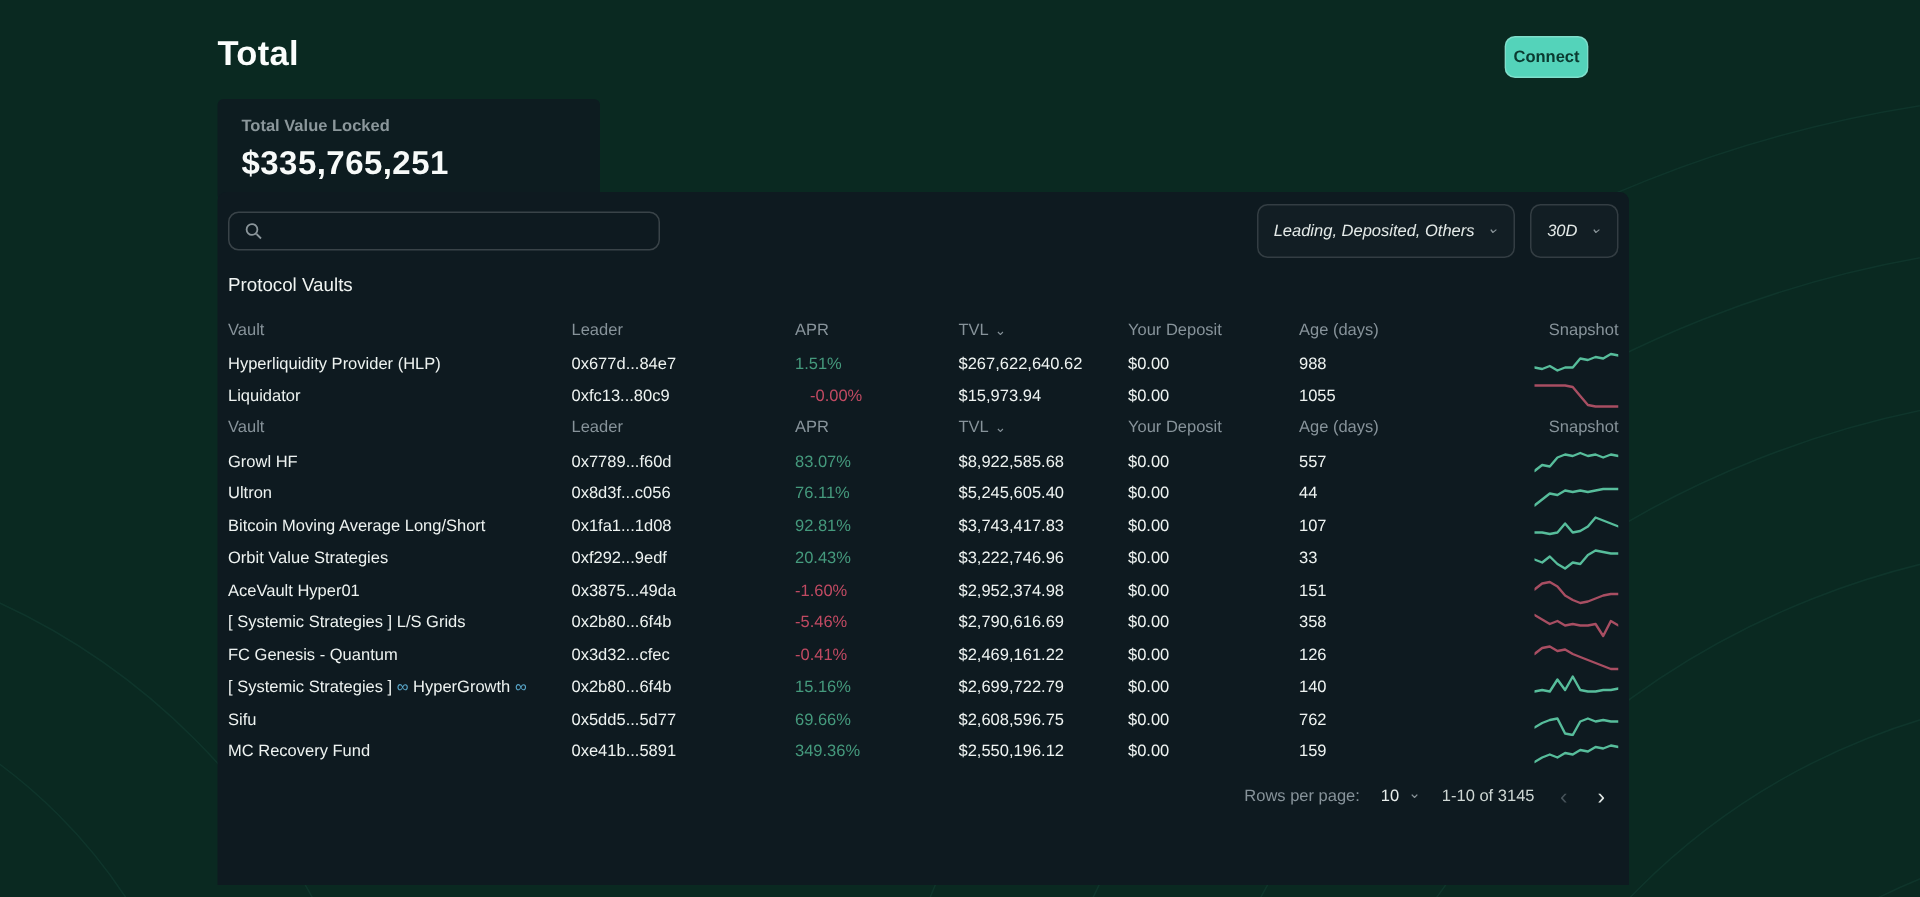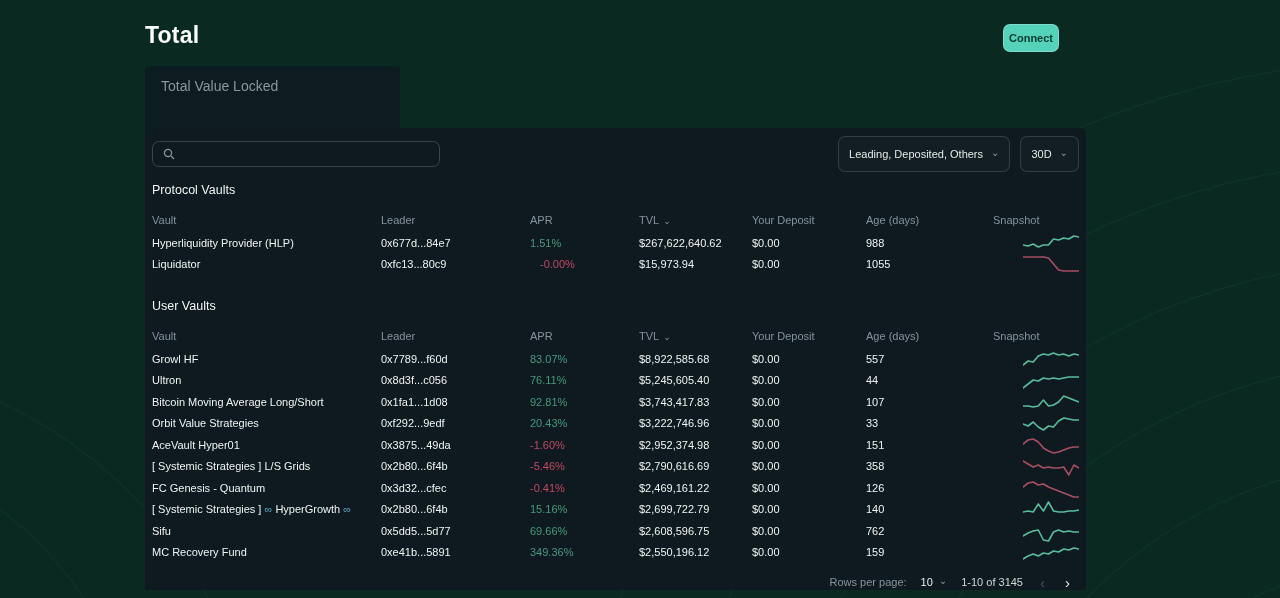--- a/index.html
+++ b/index.html
@@ -31,21 +31,21 @@
     border:1px solid rgba(255,255,255,0.25);border-radius:7px;
     font-family:"Liberation Sans", sans-serif;
     font-size:11px;font-weight:700;cursor:pointer;
     display:flex;align-items:center;justify-content:center;
   }
   .tvl-card{
     position:absolute;left:145px;top:66px;width:255px;height:68px;
     background:#0d1c20;border-radius:4px;box-sizing:border-box;
     padding:12px 16px;
   }
-  .tvl-label{font-size:14px;color:#8b979b;}
+  .tvl-label{font-size:11px;color:#8b979b;font-weight:bold;}
   .tvl-value{font-size:22px;font-weight:600;color:#f7faf9;margin-top:6px;letter-spacing:.3px;}
 
   .panel{
     position:absolute;left:145px;top:128px;width:941px;height:462px;
     background:#0e1a20;border-radius:6px 6px 0 0;box-sizing:border-box;
     padding:13px 7px 8px 7px;
   }
   .toolbar{display:flex;align-items:center;height:26px;margin-bottom:2px;}
   .search-box{
     display:flex;align-items:center;gap:7px;
@@ -55,35 +55,35 @@
   }
   .search-box input{
     background:transparent;border:none;outline:none;flex:1;
     font-family:"Liberation Sans", sans-serif;
     font-size:11px;color:#dfe7e5;
   }
   .search-box input::placeholder{color:#8b969b;}
   .dropdown{
     display:flex;align-items:center;gap:8px;height:36px;box-sizing:border-box;
     border:1px solid rgba(255,255,255,0.14);border-radius:7px;
-    padding:16px 10px;font-size:11px;color:#e4eae8;cursor:pointer;background:rgba(255,255,255,0.02);
+    padding:16px 10px;font-size:11px;color:#e4eae8;cursor:pointer;background:rgba(255,255,255,0.02);font-style:italic;
   }
   .chev{font-size:10px;color:#8b969b;line-height:1;transform:translateY(-1px);}
   .spacer{flex:1;}
   .dd-gap{width:10px;}
 
   .section-heading{font-size:12.5px;font-weight:500;color:#f0f4f2;margin:16px 0 13px 0;padding-left:0px;}
   .grid{
     display:grid;
     grid-template-columns:229px 149px 109px 113px 114px 127px 1fr;
     align-items:center;
   }
   .thead{height:20px;margin-bottom:2px;}
   .th{font-size:11px;color:#87939a;cursor:pointer;}
-  .th.right{text-align:left;}
+  .th.right{text-align:right;}
   .sort{margin-left:4px;font-size:9px;color:#87939a;}
   .tr{height:21.5px;cursor:pointer;}
   .td{font-size:11px;color:#eef3f1;white-space:nowrap;overflow:hidden;}
   .td.vault{font-weight:500;}
   .td.snap{text-align:right;line-height:0;}
   .td.snap svg{display:inline-block;}
 
   .pagination{
     display:flex;align-items:center;justify-content:flex-end;gap:14px;
     height:26px;margin-top:6px;padding-right:6px;font-size:11px;
@@ -106,20 +106,21 @@
 <div class="arc a6"></div>
 <div class="arc b1"></div>
 <div class="arc b2"></div>
 
 <div class="page-title">Total</div>
 
 <button class="connect-btn" style="background: rgb(84, 211, 186); color: rgb(10, 58, 48);">Connect</button>
 
 <div class="tvl-card">
   <div class="tvl-label">Total Value Locked</div>
+  <div class="tvl-value">$335,765,251</div>
 </div>
 
 <div class="panel">
 
   <div class="toolbar">
     <div class="search-box">
       <span style="line-height:0;">
         <svg width="12" height="12" viewBox="0 0 12 12">
             <circle cx="5" cy="5" r="3.6" fill="none" stroke="#8b969b" stroke-width="1.2"></circle>
             <line x1="8" y1="8" x2="11" y2="11" stroke="#8b969b" stroke-width="1.2"></line>
@@ -166,21 +167,20 @@
         <div class="td" style="color: rgb(192, 74, 98); margin-left: 10px;">-0.00%</div>
         <div class="td">$15,973.94</div>
         <div class="td">$0.00</div>
         <div class="td">1055</div>
         <div class="td snap"><svg width="56" height="22" viewBox="0 0 56 22">
             <polyline points="0.0,4.0 5.1,4.0 10.2,4.0 15.3,4.0 20.4,4.0 25.5,5.0 30.5,11.0 35.6,17.0 40.7,18.0 45.8,18.0 50.9,18.0 56.0,18.0" fill="none" stroke="#a84e62" stroke-width="1.6" stroke-linecap="round" stroke-linejoin="round"></polyline>
           </svg></div>
       </div>
     </div>
 
-  <div class="section-heading" style="margin-top:24px;">User Vaults</div>
   <div class="grid thead" id="user-head">
       <div class="th">Vault</div>
       <div class="th">Leader</div>
       <div class="th">APR</div>
       <div class="th">TVL<span class="sort">⌄</span></div>
       <div class="th">Your Deposit</div>
       <div class="th">Age (days)</div>
       <div class="th right">Snapshot</div>
     </div>
   <div id="user-body">

